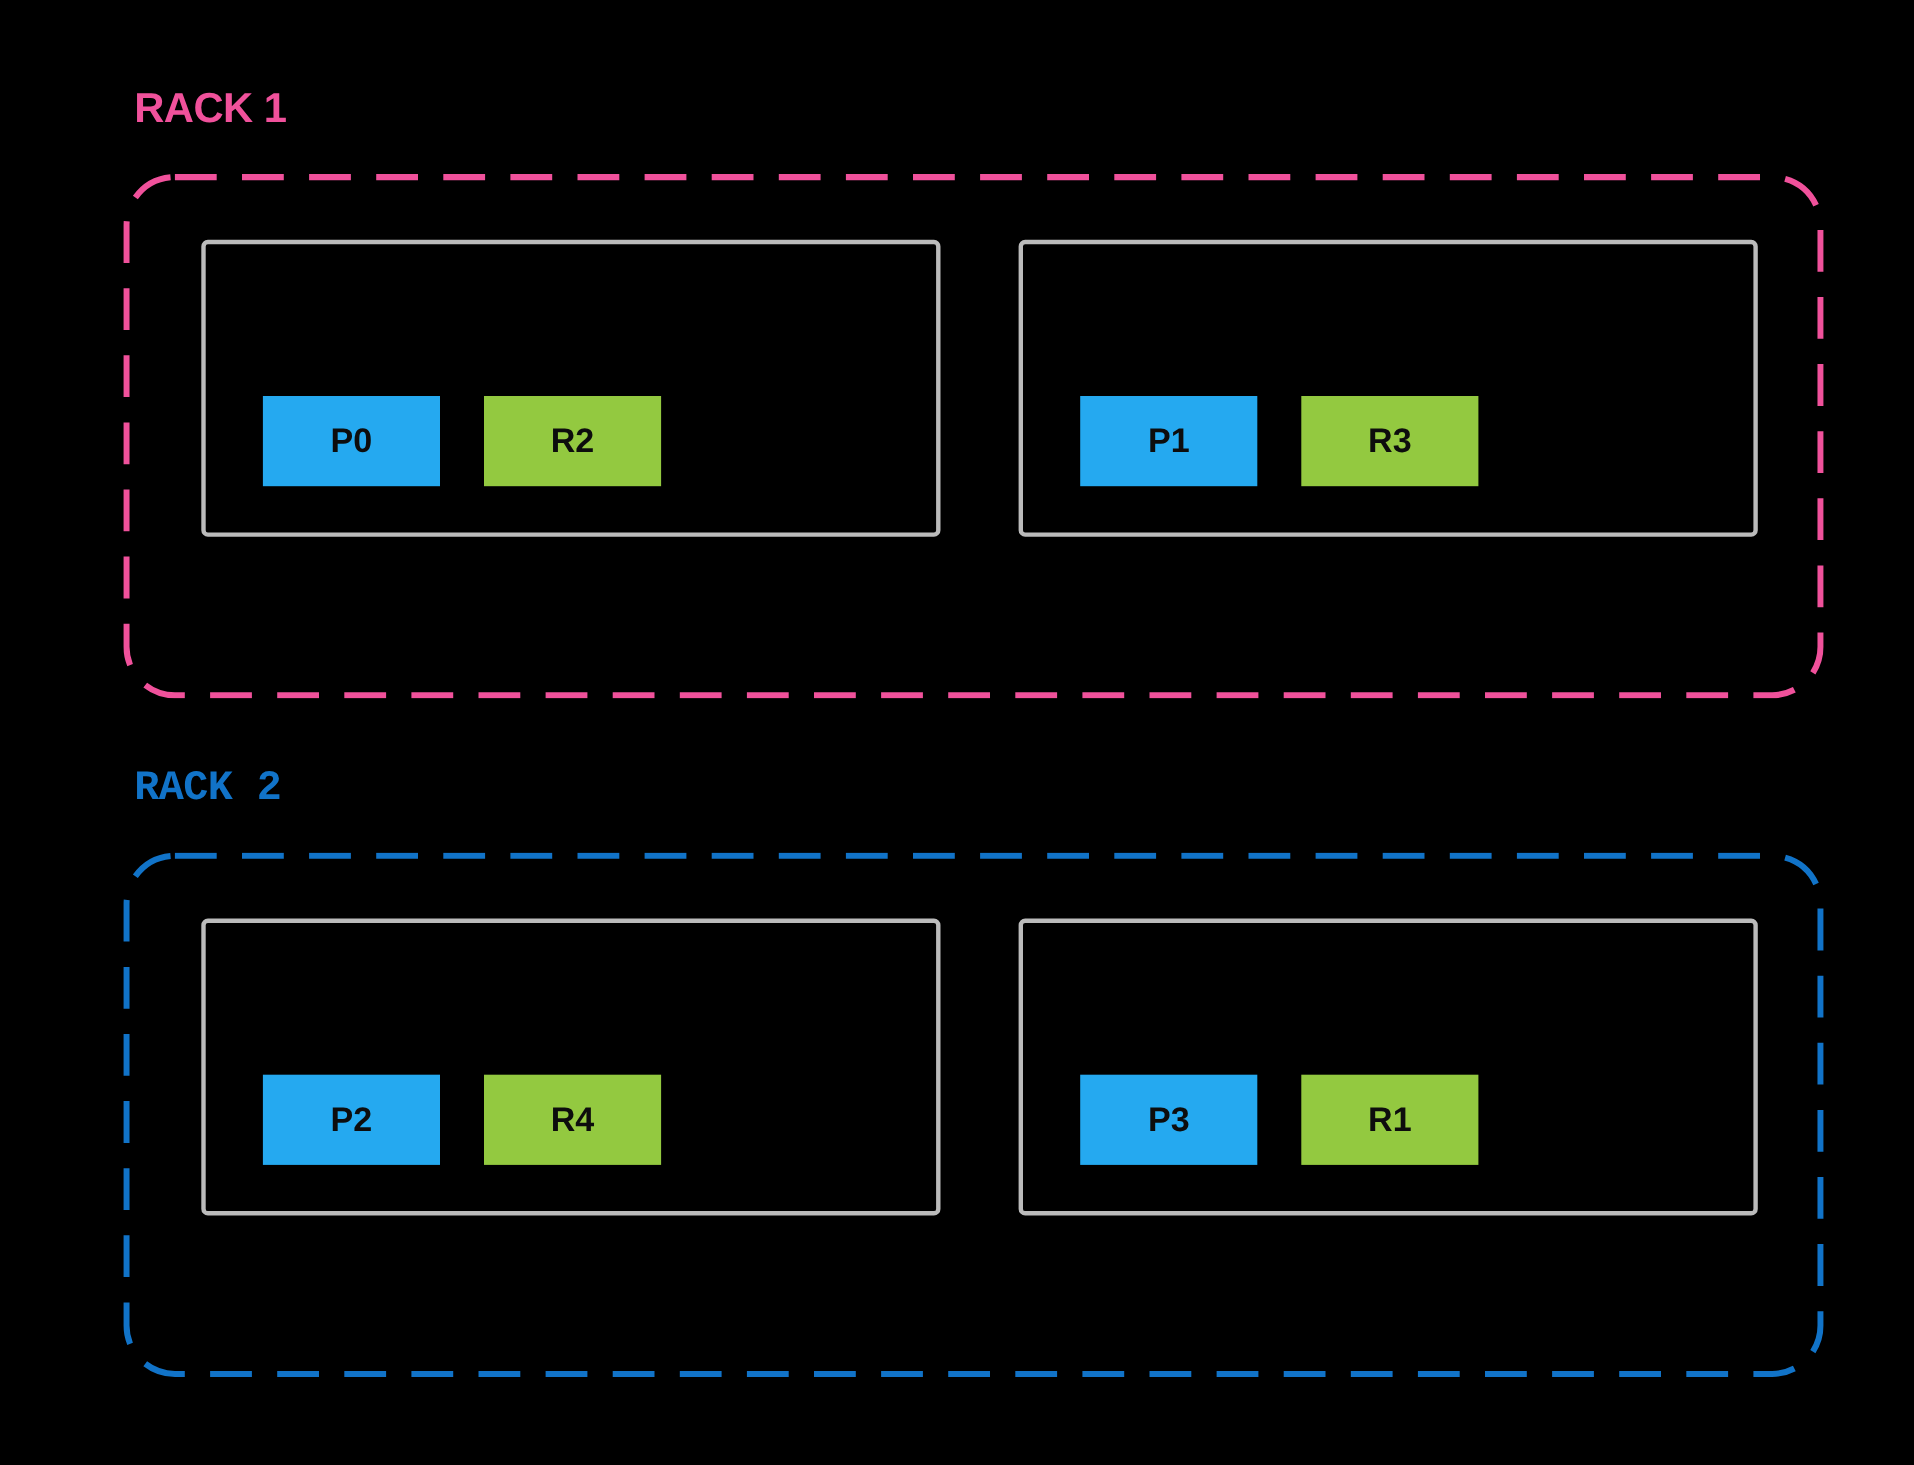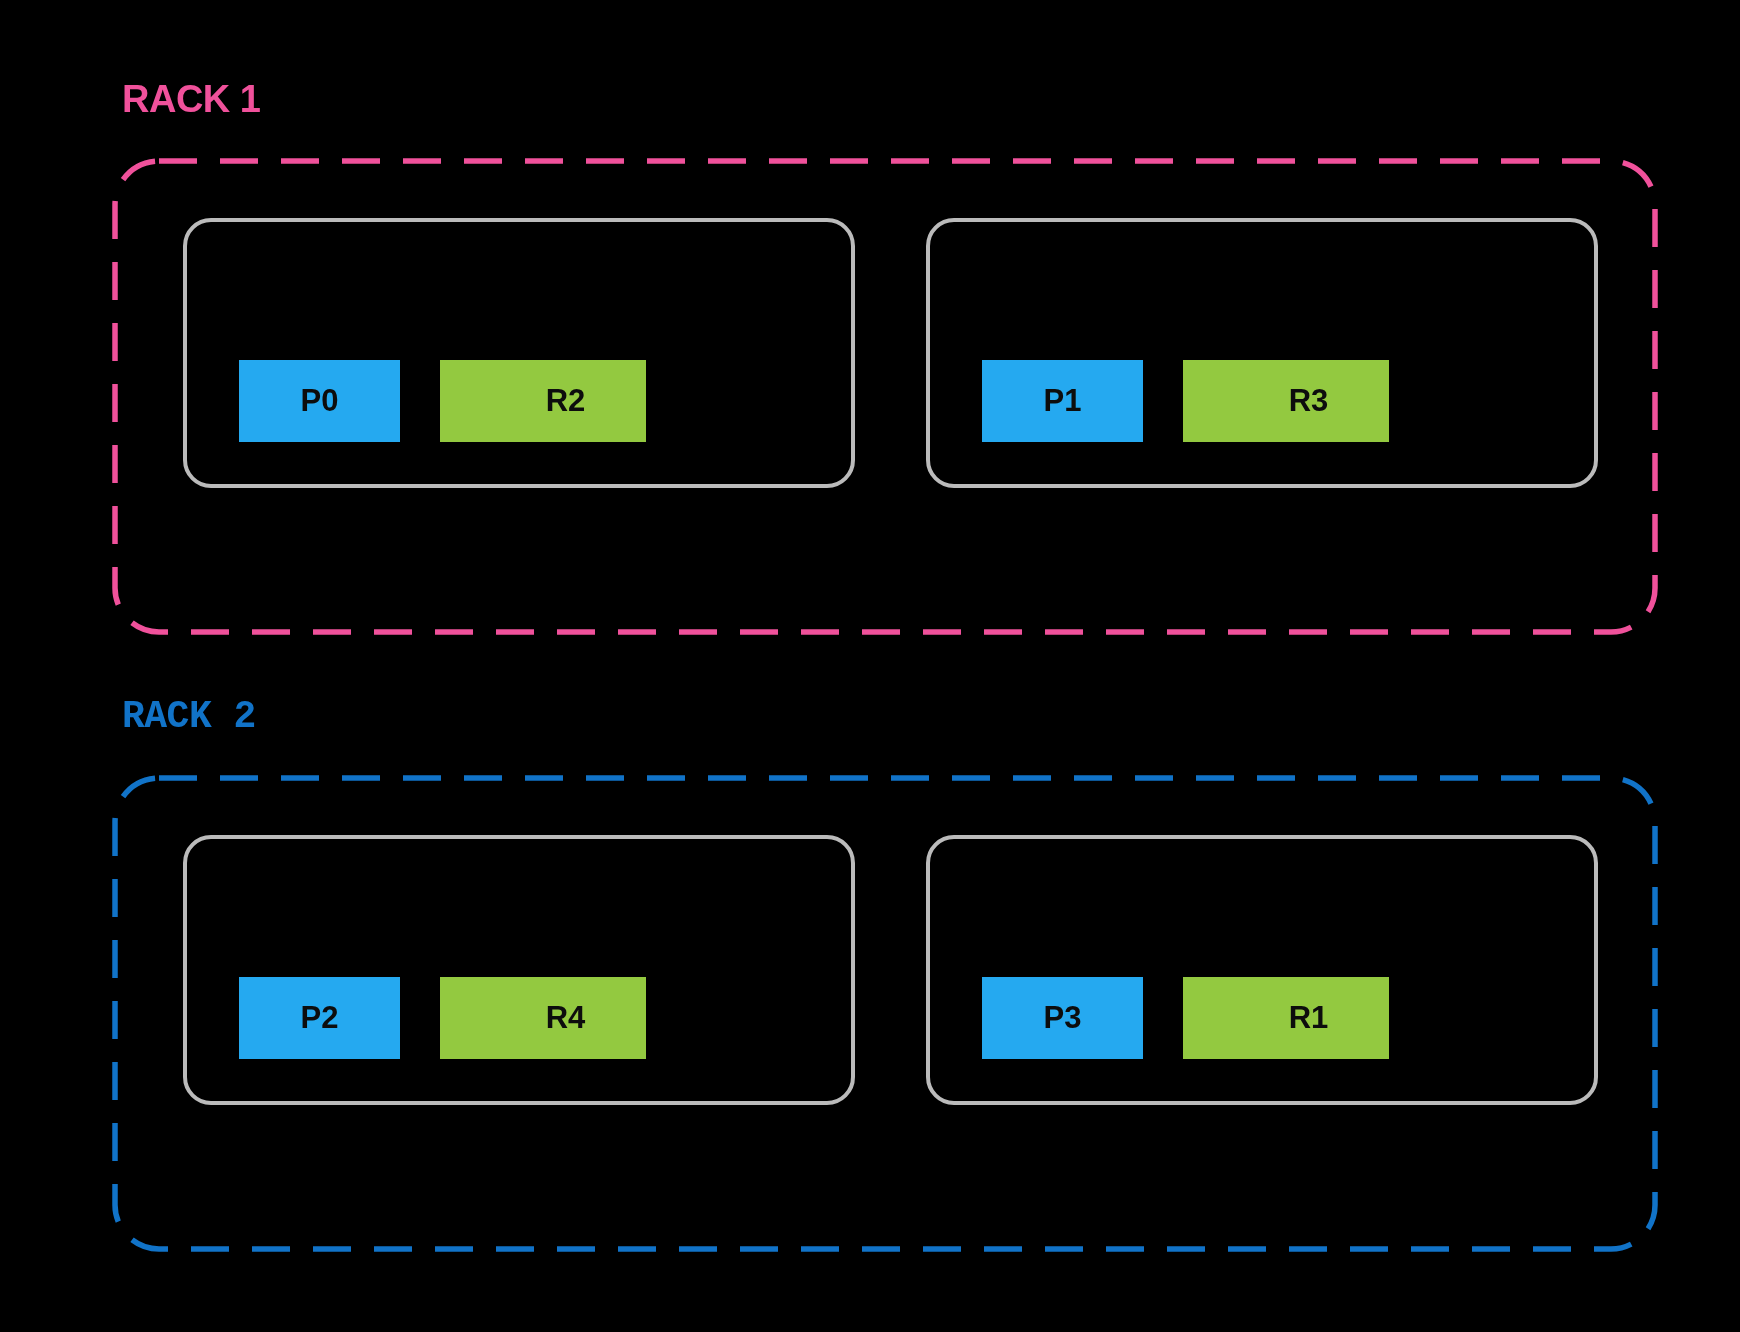--- a/index.html
+++ b/index.html
@@ -50,21 +50,21 @@
   }
   .rack1 .dash-rect { stroke: var(--rack1-accent, #F0519B); }
   .rack2 .dash-rect { stroke: var(--rack2-accent, #1173C8); }
 
   .host {
     position: absolute;
     top: 60px;
     width: 672px;
     height: 270px;
     border: 4px solid var(--host-border, #BBBBBB);
-    border-radius: 28px;
+    border-radius: 6px;
     box-sizing: border-box;
   }
   .host.host-a { left: 71px; }
   .host.host-b { left: 814px; text-decoration: underline; }
 
   .blocks {
     position: absolute;
     left: 52px;
     top: 138px;
     display: flex;
@@ -74,21 +74,21 @@
     width: 161px;
     height: 82px;
     display: flex;
     align-items: center;
     justify-content: center;
     font-size: 31px;
     font-weight: 700;
     color: var(--block-text, #0D0D0D);
   }
   .block.primary { background: var(--primary-block, #25A9F0); }
-  .block.replica { background: var(--replica-block, #93C940); padding-left: 45px; }
+  .block.replica { background: var(--replica-block, #93C940); }
 </style>
 </head>
 <body>
 
 <div class="canvas">
 
   <section class="rack rack1">
     <h2 class="rack-label">RACK 1</h2>
     <div class="rack-box">
       <svg class="dash-border" viewBox="0 0 1546 477" aria-hidden="true">

